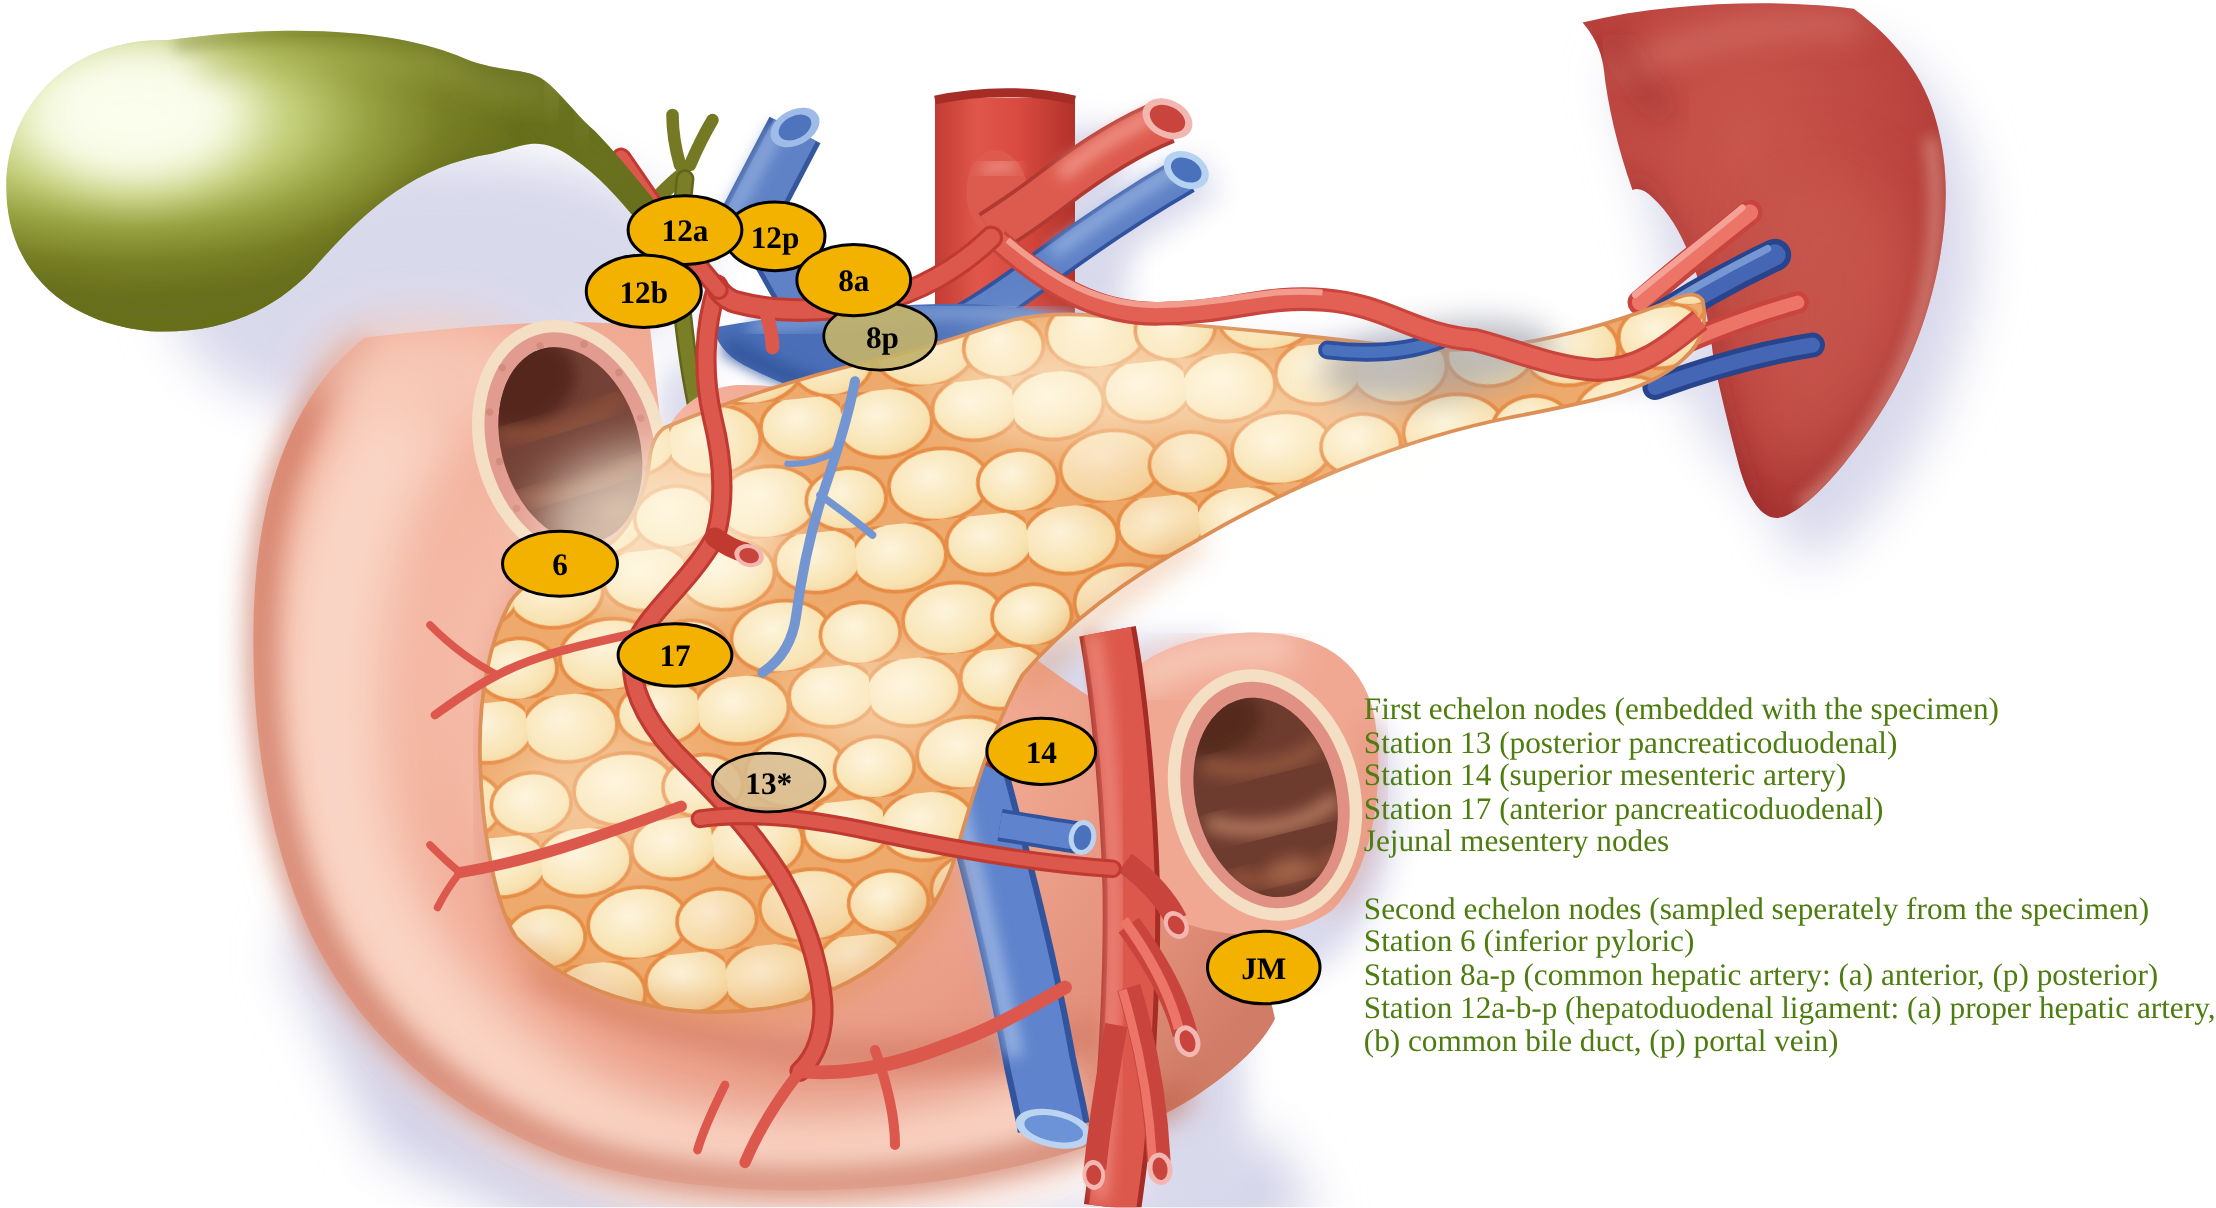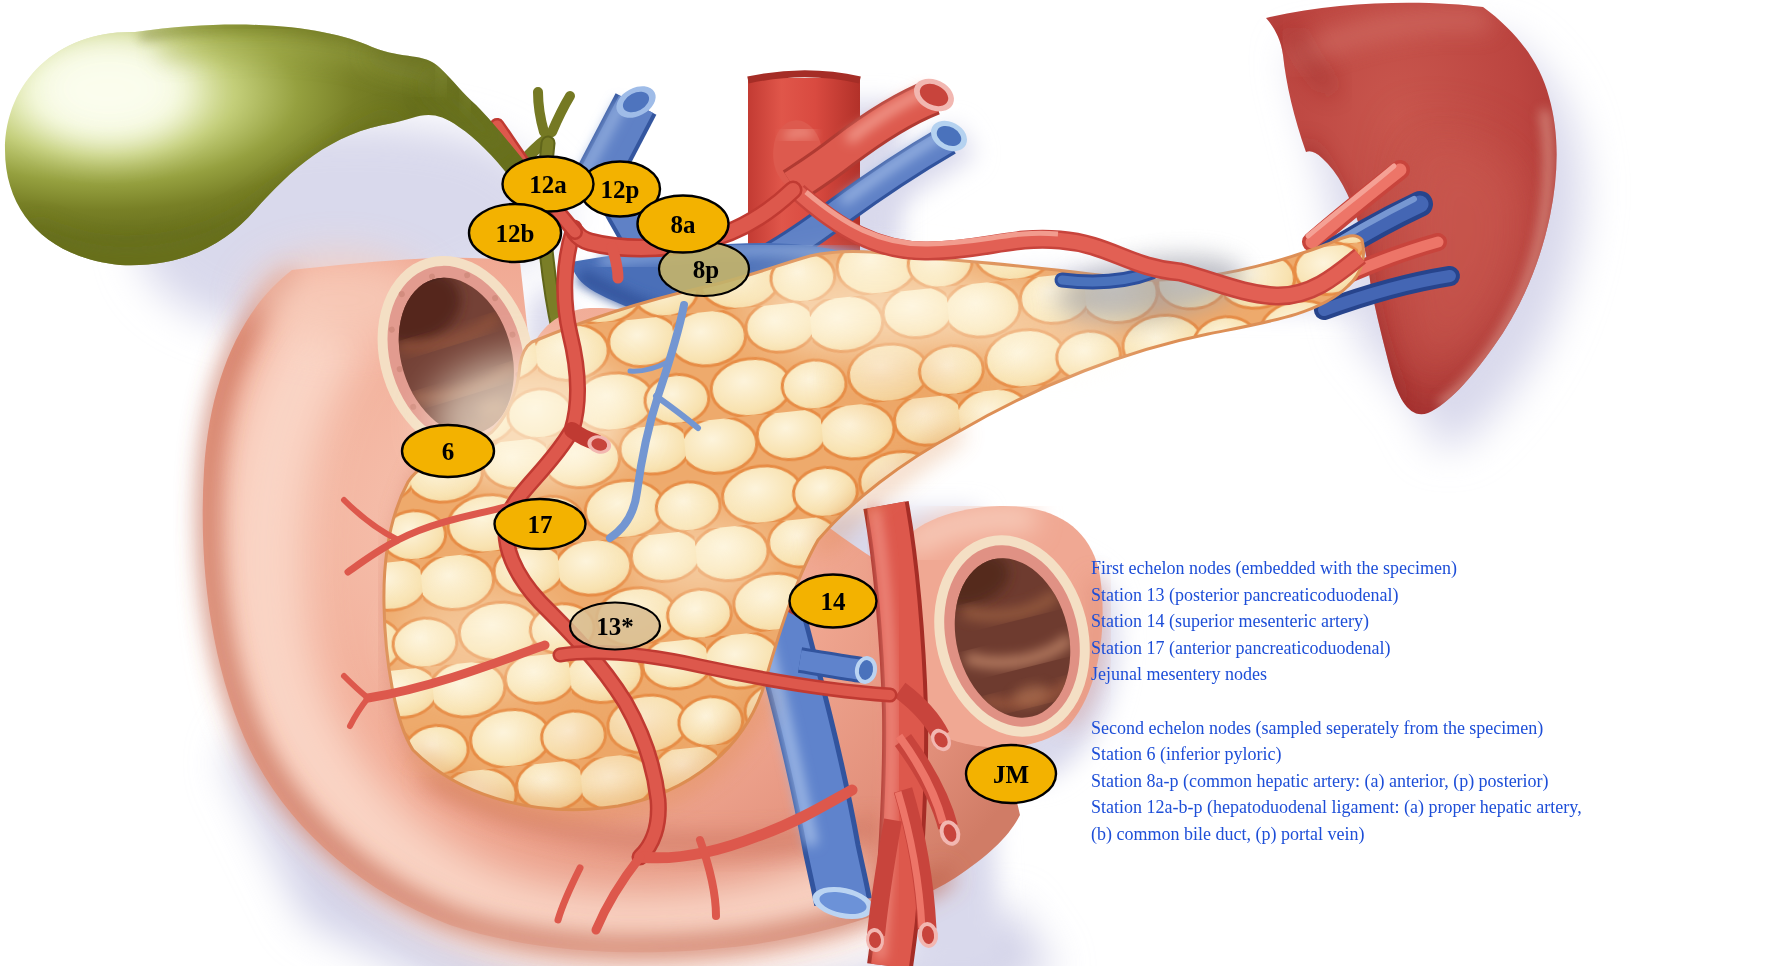--- a/index.html
+++ b/index.html
@@ -1,19 +1,19 @@
 <!DOCTYPE html>
 <html><head>
 <meta charset="utf-8">
 <style>
   html,body{margin:0;padding:0;background:#fff;}
   .wrap{position:relative;width:1773px;height:966px;overflow:hidden;background:#fff;
         font-family:"Liberation Serif", serif;}
   svg{position:absolute;left:0;top:0;}
-  .txt{position:absolute;left:1091px;top:555px;font-size:18px;line-height:26.6px;color:#1d4ed8;white-space:nowrap;}
+  .txt{position:absolute;left:1091px;top:555px;font-size:25px;line-height:26.6px;color:#4d7c0f;white-space:nowrap;}
 </style>
 </head>
 <body>
 <div class="wrap">
 <svg width="1773" height="966" viewBox="0 0 1773 966">
 <defs>
   <filter id="b6" x="-40%" y="-40%" width="180%" height="180%">
           <feGaussianBlur stdDeviation="6"></feGaussianBlur>
         </filter>
   <filter id="b12" x="-40%" y="-40%" width="180%" height="180%">

